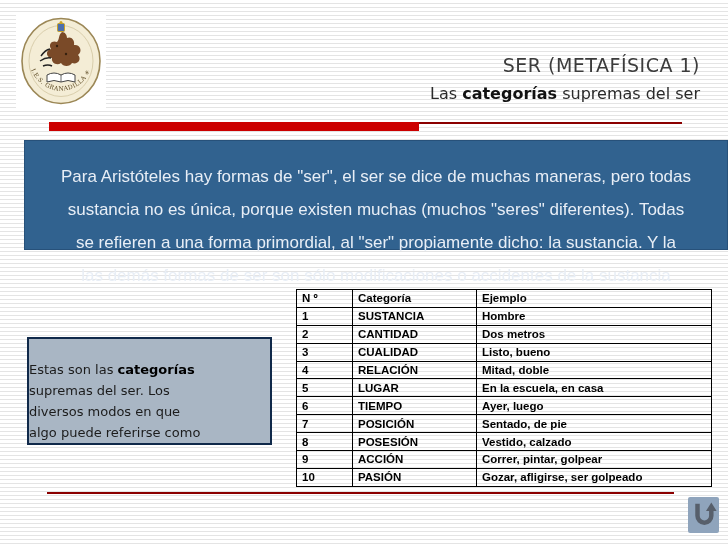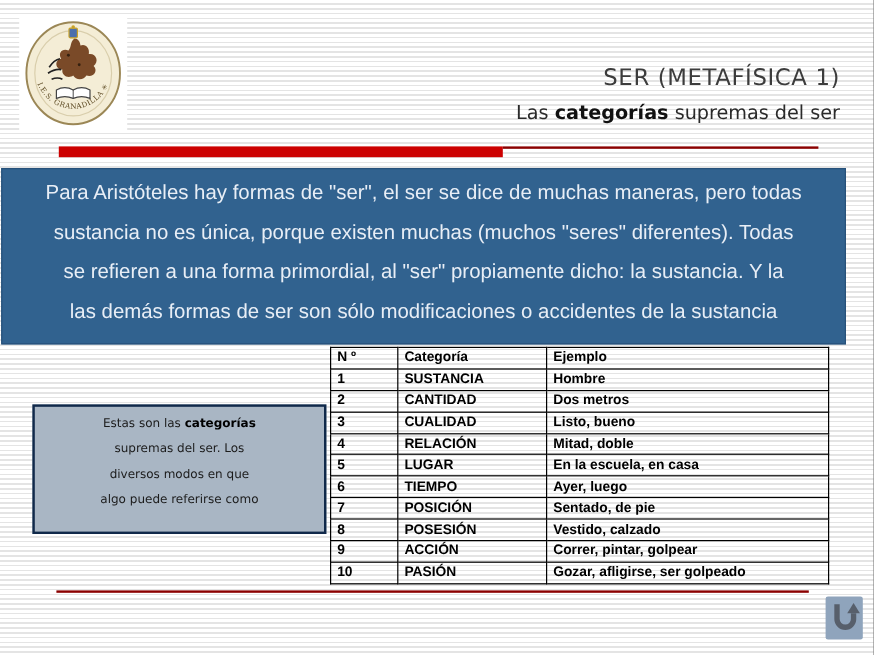--- a/index.html
+++ b/index.html
@@ -10,36 +10,36 @@
   }
   .logo-box { position:absolute; left:16px; top:12px; width:90px; height:97px; background:#ffffff; }
   .title-block { position:absolute; left:160px; top:54px; width:540px; text-align:right;
                  font-family:"DejaVu Sans", sans-serif; }
   .title { font-size:19px; color:#3c3c3c; letter-spacing:0.5px; }
   .subtitle { font-size:16px; margin-top:8px; color:#2a2a2a; }
   .subtitle b { color:#111; }
   .rule-thick { position:absolute; left:49px; top:122px; width:370px; height:9px; background:#CC0000; }
   .rule-thin  { position:absolute; left:419px; top:122px; width:263px; height:2px; background:#8B0000; }
   .banner {
-    position:absolute; left:1px; top:140px; width:704px; height:147px; box-sizing:border-box;
+    position:absolute; left:24px; top:140px; width:704px; height:110px; box-sizing:border-box;
     background:#31628F; border:1px solid #27517a; color:#E8EEF6;
-    font-size:17px; text-align:center; padding-top:3px;
+    font-size:17px; text-align:center; padding-top:19px;
   }
   .banner .bline { line-height:33px; white-space:nowrap; }
-  .cat-table { position:absolute; left:275px; top:289px; border-collapse:collapse; table-layout:fixed;padding-left:28px; }
+  .cat-table { position:absolute; left:296px; top:289px; border-collapse:collapse; table-layout:fixed;padding-left:28px; }
   .cat-table th, .cat-table td {
     border:1.5px solid #000; height:16.9px; padding:0 2px 0 5px;
     font-weight:bold; font-size:11.5px; line-height:12px; text-align:left;
     vertical-align:middle; color:#000; overflow:hidden; white-space:nowrap;
   }
   .note {
     position:absolute; left:27px; top:337px; width:245px; height:108px; box-sizing:border-box;
-    background:#A9B6C4; border:2px solid #10294A; text-align:center;
-    font-family:"DejaVu Sans", sans-serif; font-size:10px; color:#1c1c1c;
-    padding-top:4px; line-height:21px;
+    background:#A9B6C4; border:2px solid #10294A; text-align:left;
+    font-family:"DejaVu Sans", sans-serif; font-size:13px; color:#1c1c1c;
+    padding-top:20px; line-height:21px;
   }
   .note b { color:#000; }
   .rule-bottom { position:absolute; left:47px; top:492px; width:627px; height:2px; background:#8B0000; }
   .return-btn {
     position:absolute; left:688px; top:497px; width:31px; height:36px;
     background:#8FA4BC; border-radius:2px; cursor:pointer;
     display:flex; align-items:center; justify-content:center;
   }
 </style>
 </head>

